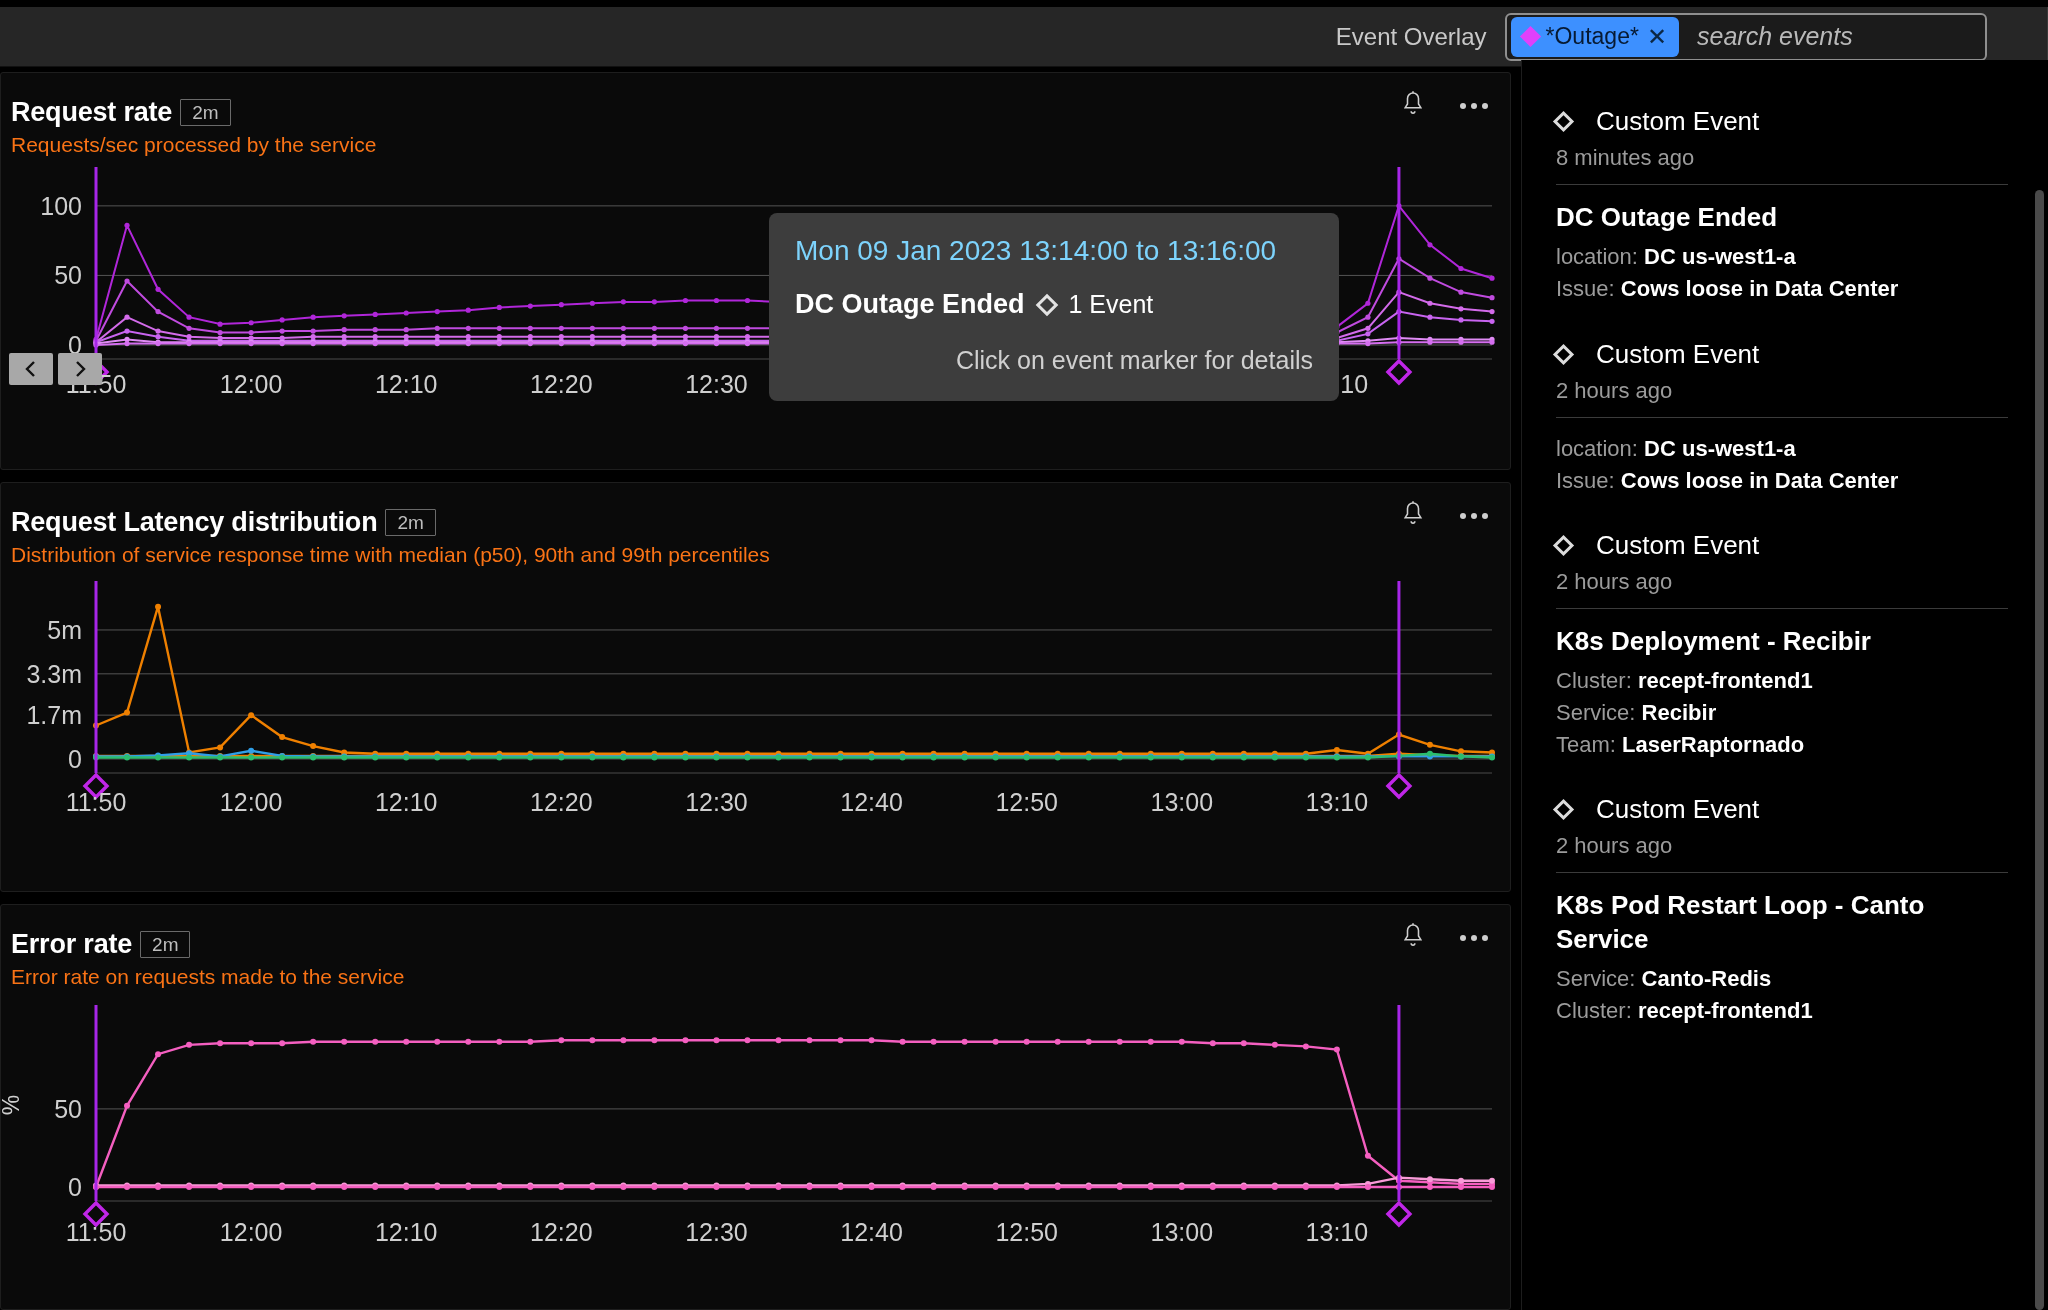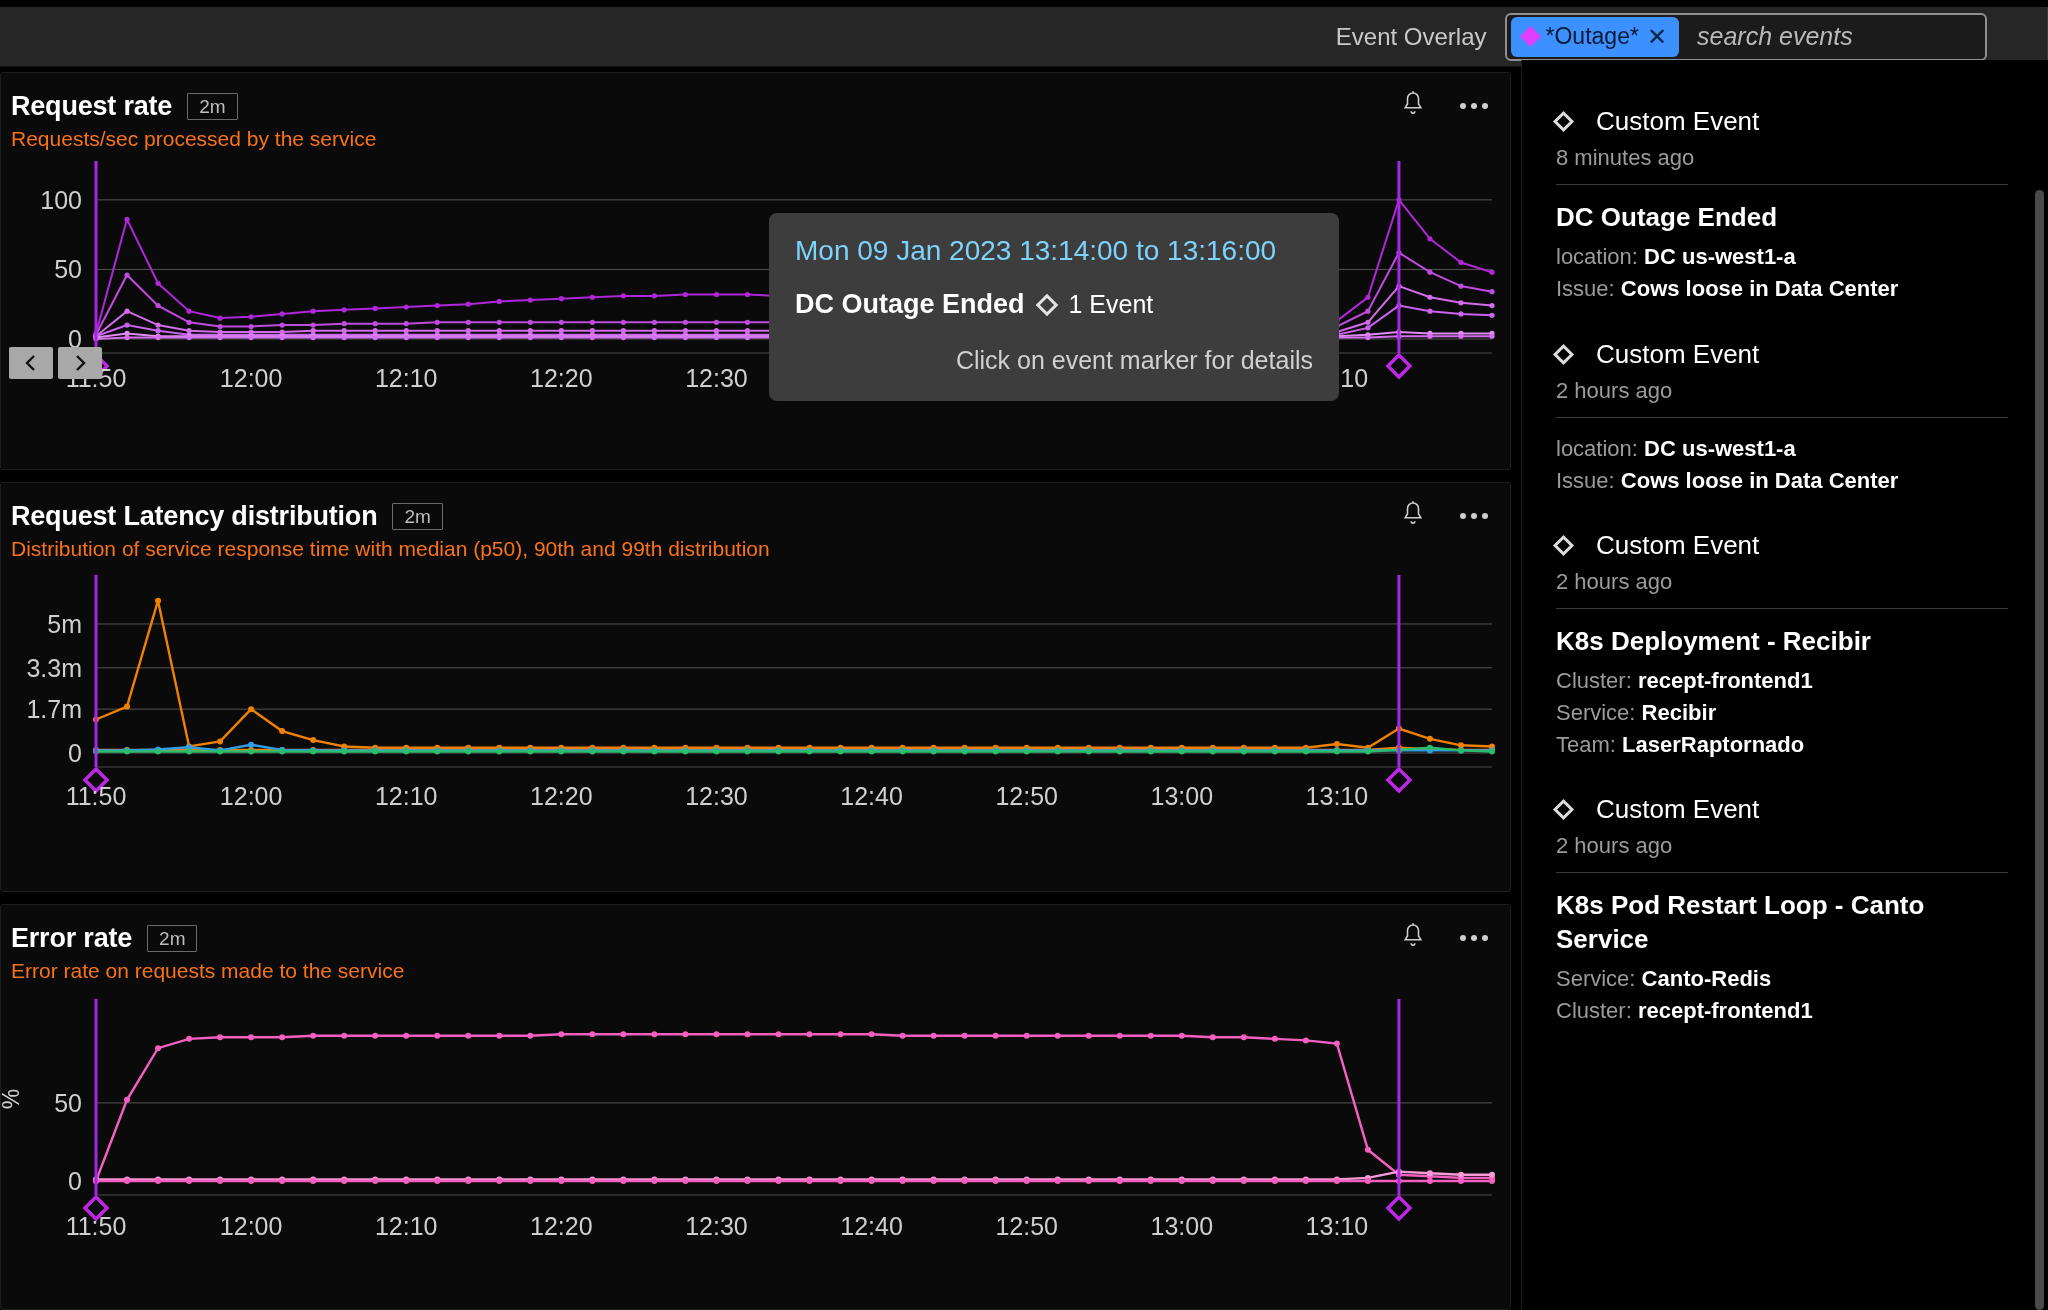--- a/index.html
+++ b/index.html
@@ -49,21 +49,21 @@
 
   
   .panel {
     background: #0a0a0a; border: 1px solid #1e1e1e; border-radius: 3px;
     margin: 0 10px 12px 0; position: relative; overflow: hidden;
   }
   .panel-1 { height: 398px; }
   .panel-2 { height: 410px; }
   .panel-3 { height: 406px; }
   .panel-head { padding: 18px 0 0 10px; position: relative; }
-  .title-row { display: flex; align-items: center; gap: 15px; }
+  .title-row { display: flex; align-items: center; gap: 8px; margin-top: 6px; }
   .panel-title { color: #fff; font-size: 27px; font-weight: bold; letter-spacing: -0.2px; }
   .pill {
     border: 1px solid #6a6a6a; border-radius: 1px; color: #bdbdbd;
     font-size: 19px; padding: 3px 11px; line-height: 1;
   }
   .panel-sub { color: #f97316; font-size: 21px; margin-top: 5px; }
   .head-icons { position: absolute; right: 22px; top: 18px; display: flex; align-items: center; gap: 36px; }
   .bell { width: 22px; height: 26px; }
   .dots { display: flex; gap: 5px; align-items: center; }
   .dots i { width: 6px; height: 6px; border-radius: 50%; background: #cfcfcf; display: block; }
@@ -482,21 +482,21 @@
           <div class="tt-hint">Click on event marker for details</div>
         </div>
       </div>
 
       <div class="panel panel-2">
         <div class="panel-head">
           <div class="title-row">
             <div class="panel-title">Request Latency distribution</div>
             <div class="pill">2m</div>
           </div>
-          <div class="panel-sub">Distribution of service response time with median (p50), 90th and 99th distribution</div>
+          <div class="panel-sub">Distribution of service response time with median (p50), 90th and 99th percentiles</div>
           <div class="head-icons">
             <span>
               <svg class="bell" viewBox="0 0 24 28">
                   <path d="M12 2c-3.3 0-6 2.7-6 6v6l-2.5 4h17L18 14V8c0-3.3-2.7-6-6-6z" fill="none" stroke="#cfcfcf" stroke-width="1.7"></path>
                   <path d="M10 22a2 2 0 004 0" fill="none" stroke="#cfcfcf" stroke-width="1.7"></path>
                   <path d="M12 2V0" stroke="#cfcfcf" stroke-width="1.7"></path>
                 </svg>
             </span>
             <span class="dots">
                 <i></i>

